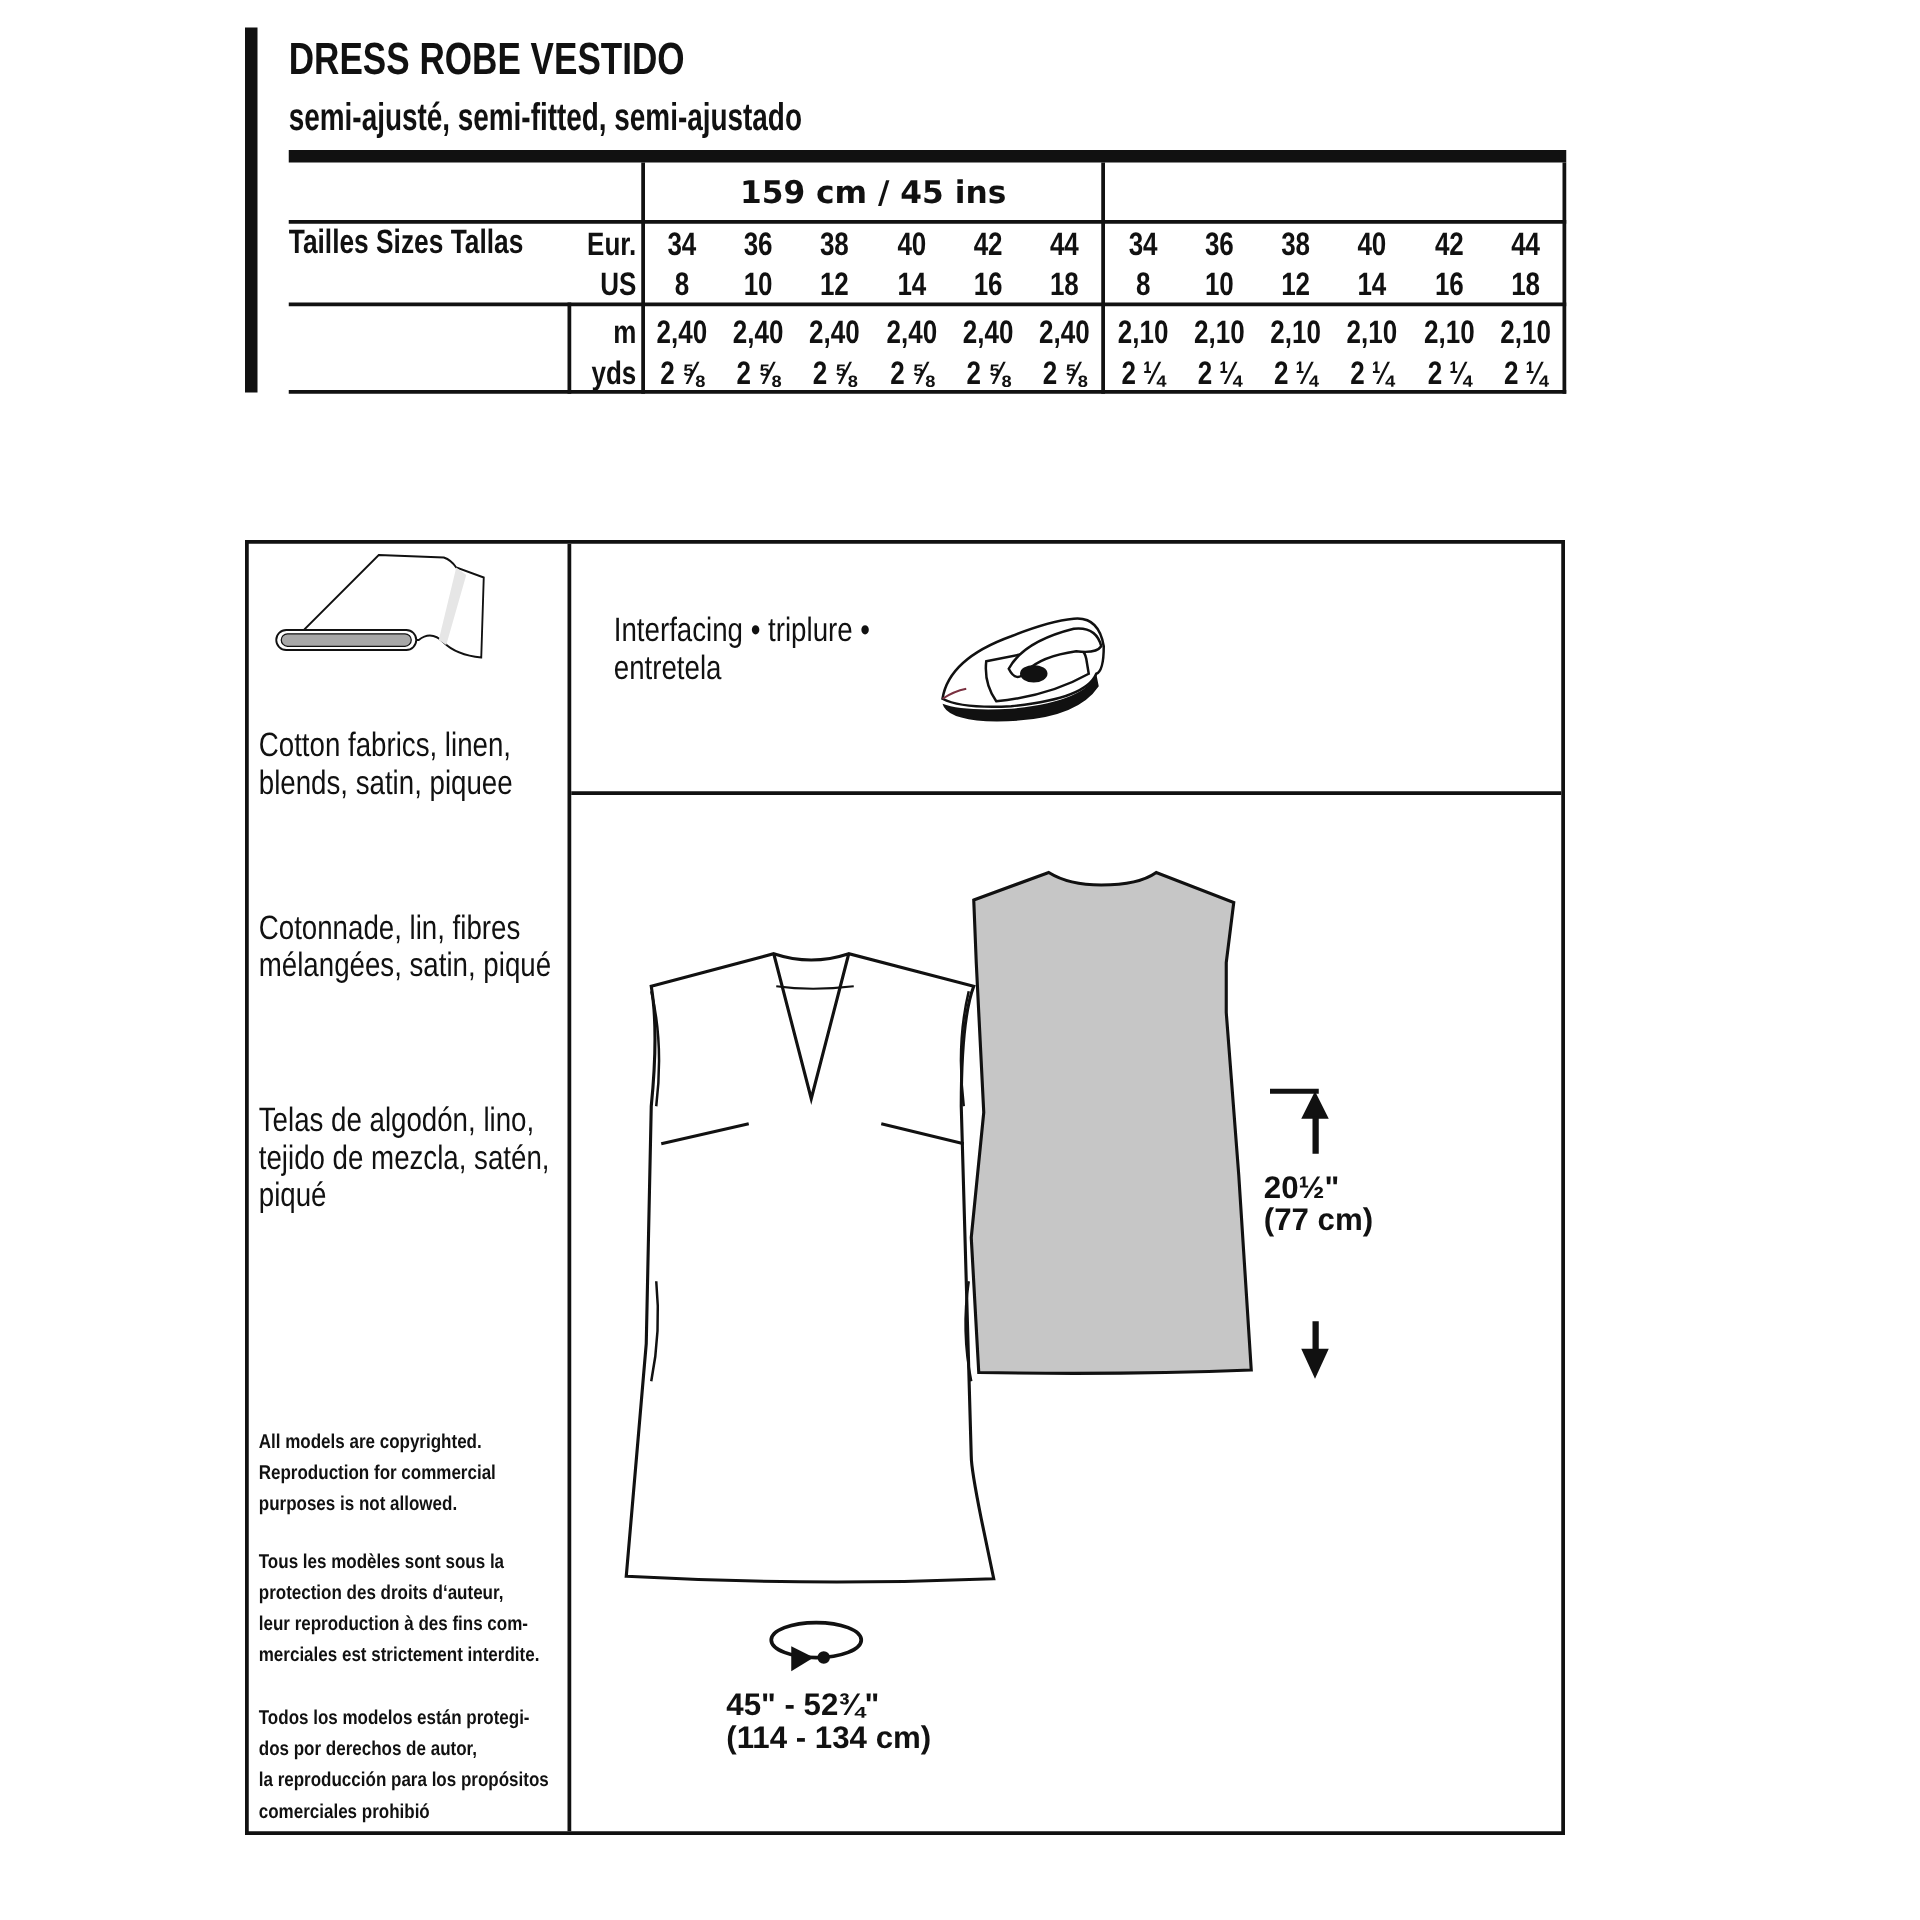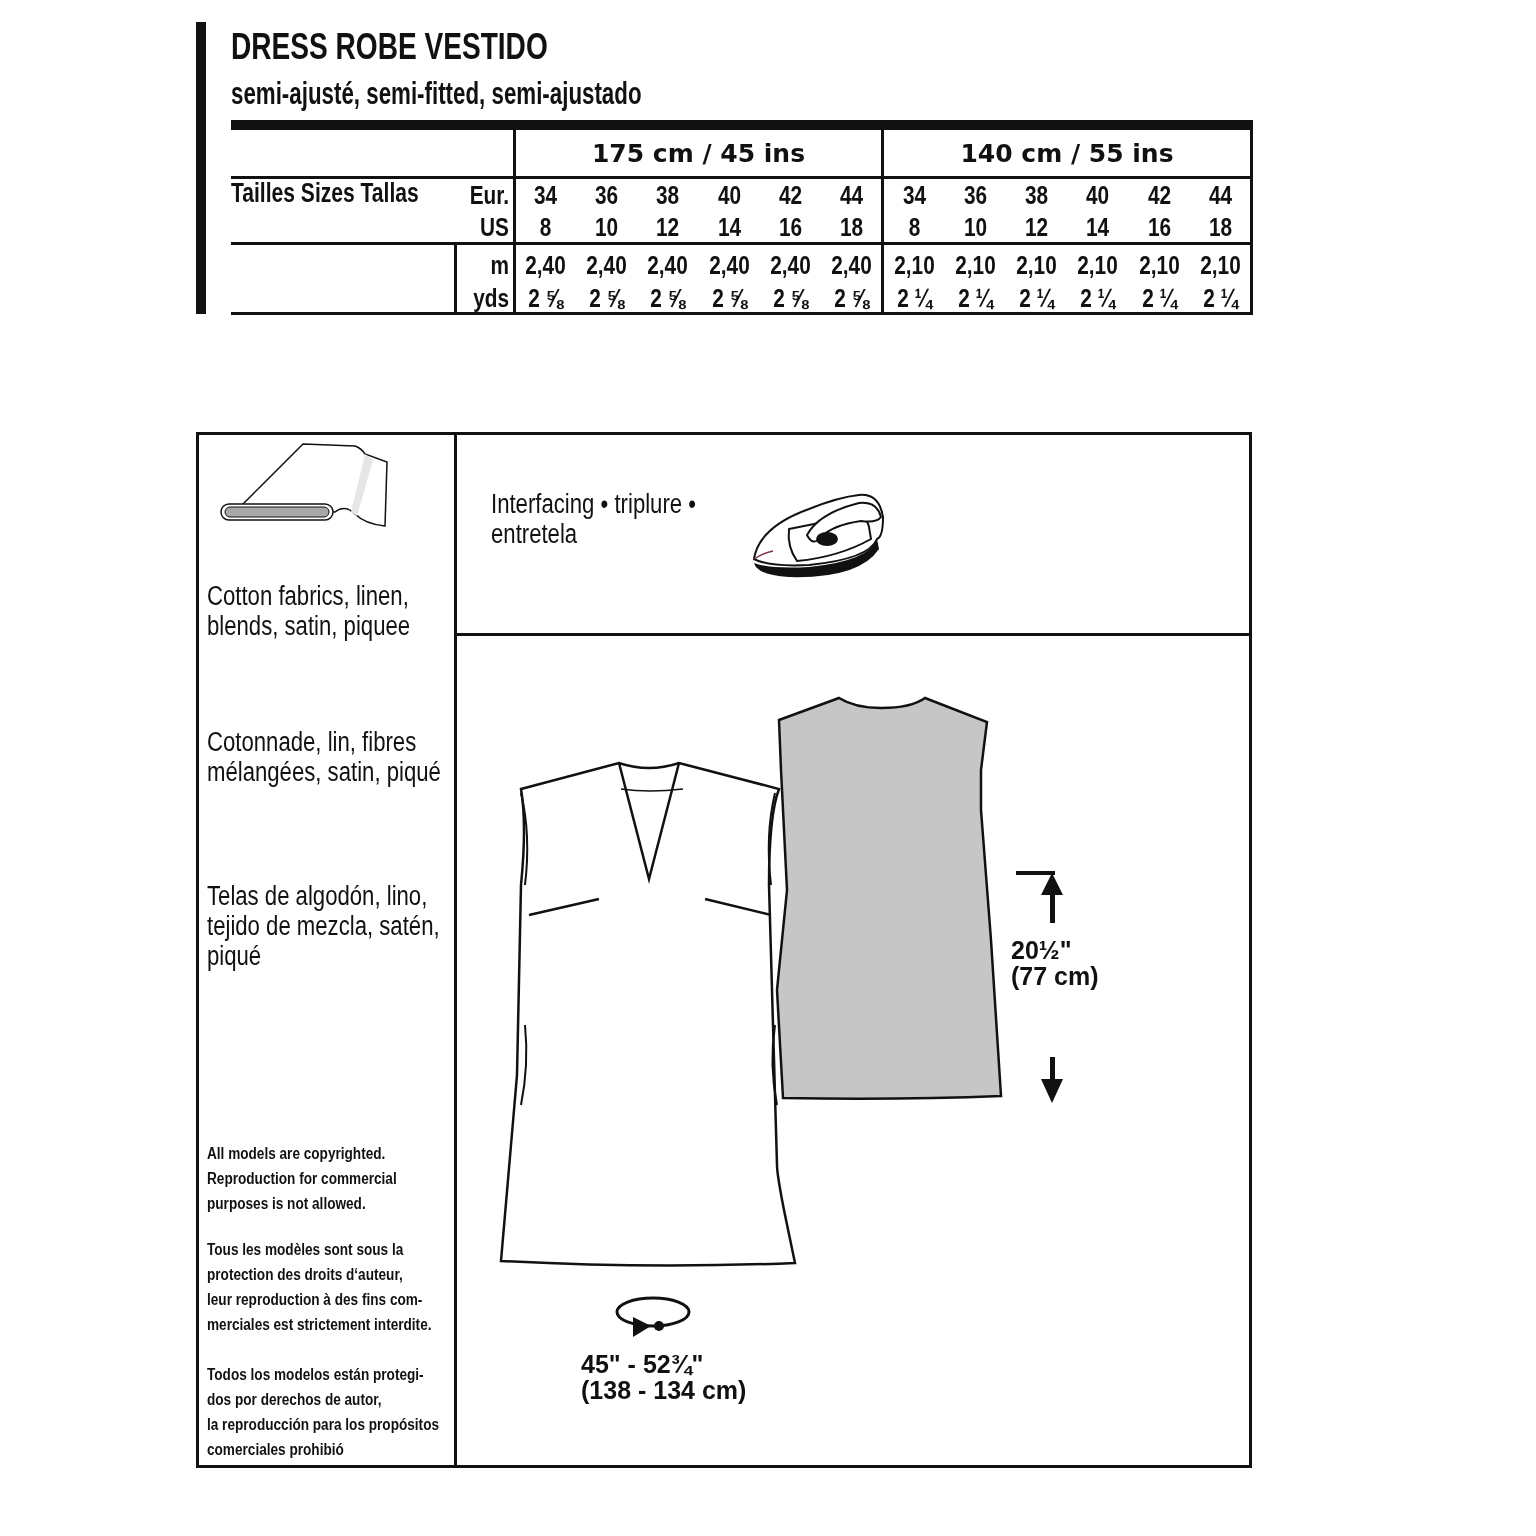--- a/index.html
+++ b/index.html
@@ -50,23 +50,22 @@
   <div class="vline" style="left:650px;top:10px;height:185px;"></div>
   <div class="vline" style="left:1019px;top:10px;height:185px;"></div>
 
   <div class="sizes-label">Tailles  Sizes  Tallas</div>
 
   <div class="rowlab" style="left:208px;top:60px;">Eur.</div>
   <div class="rowlab" style="left:208px;top:92px;">US</div>
   <div class="rowlab" style="left:208px;top:130px;">m</div>
   <div class="rowlab" style="left:208px;top:163px;">yds</div>
 
-  <div class="width-label" style="left:285px;width:365px;">175 cm / 45 ins</div>
-
-  <div class="width-label" style="left:653px;width:366px;">140 cm / 55 ins</div>
+  <div class="width-label" style="left:285px;width:365px;">159 cm / 45 ins</div>
+
 
   <div class="cell" style="left:284px;top:60px;">34</div>
   <div class="cell" style="left:345px;top:60px;">36</div>
   <div class="cell" style="left:406px;top:60px;">38</div>
   <div class="cell" style="left:468px;top:60px;">40</div>
   <div class="cell" style="left:529px;top:60px;">42</div>
   <div class="cell" style="left:590px;top:60px;">44</div>
 
   <div class="cell" style="left:284px;top:92px;">8</div>
   <div class="cell" style="left:345px;top:92px;">10</div>
@@ -202,19 +201,19 @@
     <div>(77 cm)</div>
   </div>
 
   <svg class="abs" style="left:412px;top:860px;" width="84" height="50" viewBox="0 0 84 50">
     <ellipse cx="42" cy="17" rx="36" ry="14" fill="none" stroke="#111" stroke-width="3"></ellipse>
     <path d="M22 22 L40 31 L22 42 Z" fill="#111"></path>
     <circle cx="48" cy="31" r="5" fill="#111"></circle>
   </svg>
   <div class="measure" style="left:382px;top:916px;">
     <div>45" - 52¾"</div>
-    <div>(138 - 134 cm)</div>
+    <div>(114 - 134 cm)</div>
   </div>
 </div>
 
 <div class="cutline">
   
 </div>
 
 </body></html>

